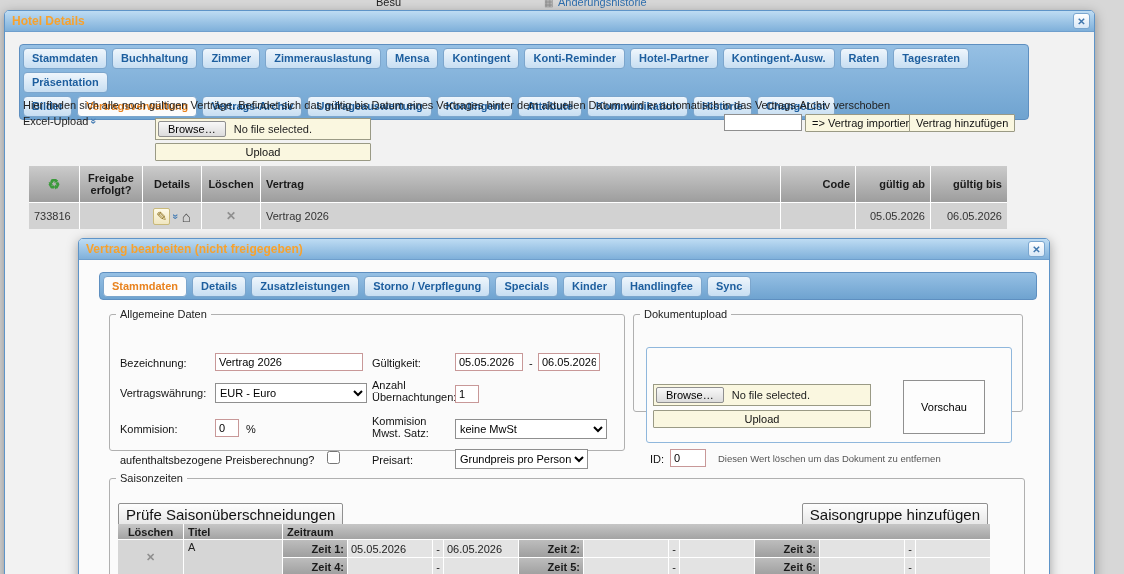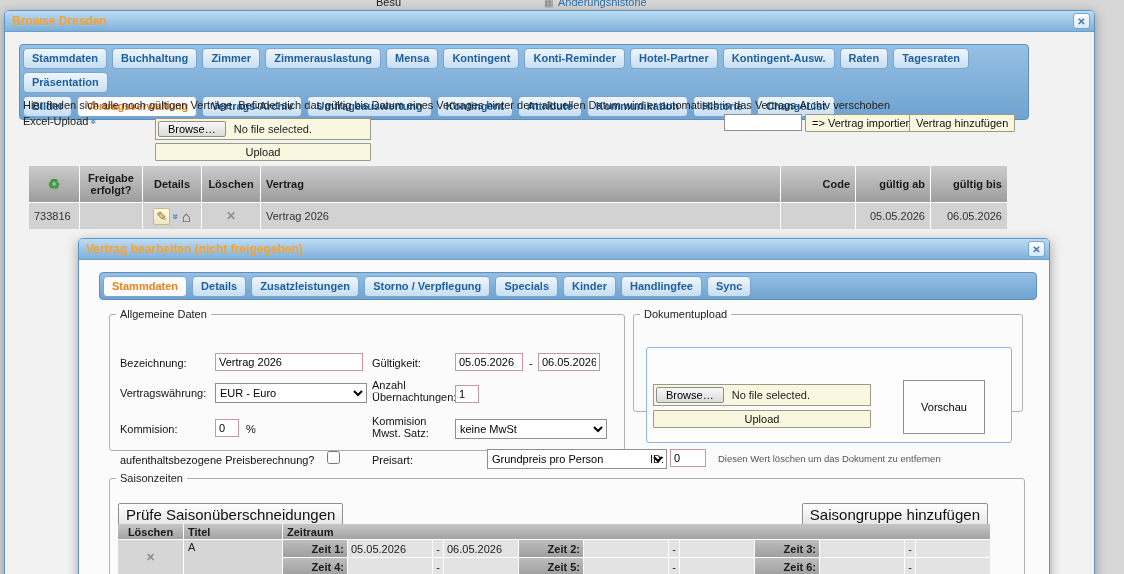--- a/index.html
+++ b/index.html
@@ -97,21 +97,21 @@
 <body>
 
 <div class="bg-top">
   <span class="bg-btn">Besu</span>
   <span class="bg-ico">▦</span>
   <span class="bg-link">Änderungshistorie</span>
 </div>
 
 <div class="win" id="mainwin">
   <div class="titlebar">
-    <span class="title">Browse Dresden</span>
+    <span class="title">Hotel Details</span>
     <span class="closebtn">✕</span>
   </div>
 
   <div class="tabstrip" id="maintabs">
     <div class="tabrow">
       <span class="tab">Stammdaten</span>
       <span class="tab">Buchhaltung</span>
       <span class="tab">Zimmer</span>
       <span class="tab">Zimmerauslastung</span>
       <span class="tab">Mensa</span>
@@ -221,21 +221,21 @@
     <input class="rinput" style="left: 105px; top: 92px; width: 24px;" value="0">
     <span class="flabel" style="left:136px;top:96px;">%</span>
     <span class="flabel" style="left:262px;top:88px;width:78px;">Kommision Mwst. Satz:</span>
     <select class="rsel" style="left:345px;top:92px;width:152px;">
       <option>keine MwSt</option>
     </select>
 
     <span class="flabel" style="left:10px;top:127px;">aufenthaltsbezogene Preisberechnung?</span>
     <input type="checkbox" class="fchk" style="left: 217px; top: 124px;">
     <span class="flabel" style="left:262px;top:127px;">Preisart:</span>
-    <select class="rsel" style="left:345px;top:122px;width:180px;margin-left:32px;">
+    <select class="rsel" style="left:345px;top:122px;width:133px;">
       <option>Grundpreis pro Person</option>
     </select>
   </fieldset>
 
   <fieldset style="left:554px;top:62px;width:390px;height:111px;">
     <legend>Dokumentupload</legend>
     <div class="dokwrap">
       <div class="filebox" style="left:6px;top:36px;width:218px;">
         <button class="browse">Browse…</button>
         <span class="nofile">No file selected.</span>

